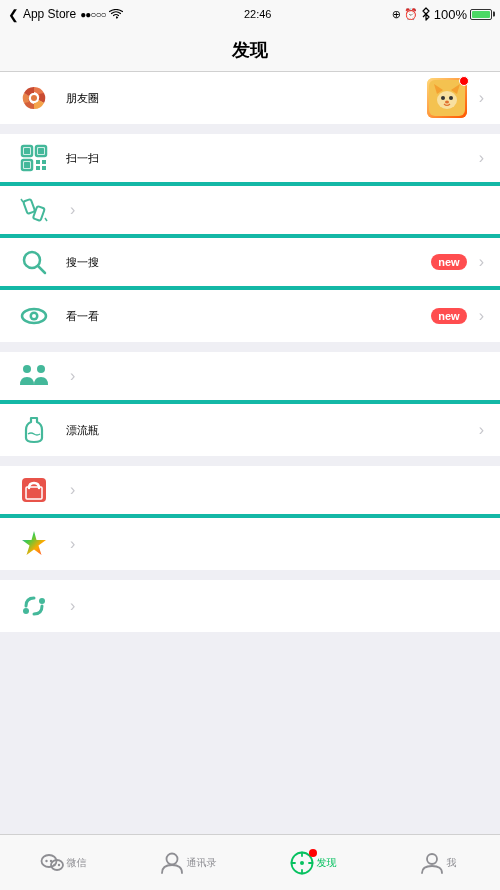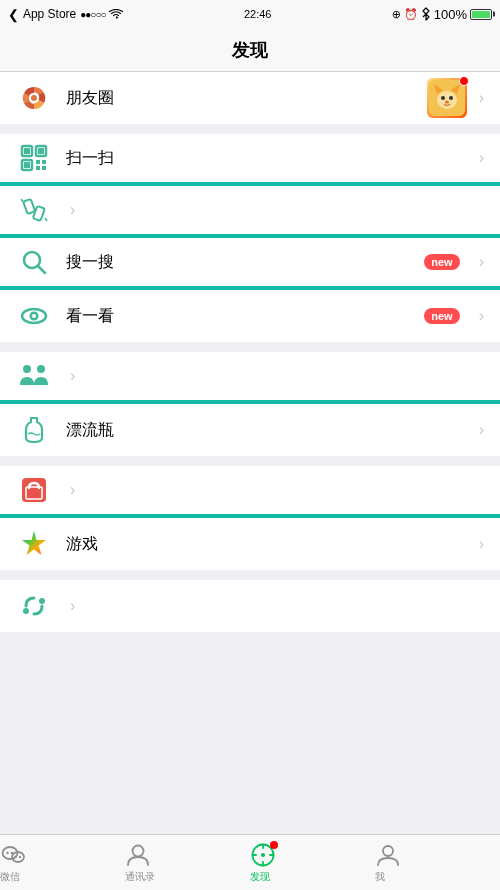--- a/index.html
+++ b/index.html
@@ -115,32 +115,32 @@
     .menu-icon {
       width: 36px;
       height: 36px;
       display: flex;
       align-items: center;
       justify-content: center;
       margin-right: 14px;
       flex-shrink: 0;
     }
     .menu-label {
-      font-size: 16px;
+      font-size: 11px;
       color: #000;
       flex: 1;
     }
     .menu-badge {
       background: #ff4d4f;
       color: #fff;
       font-size: 11px;
       font-weight: 600;
       border-radius: 8px;
       padding: 2px 7px;
-      margin-right: 15px;
+      margin-right: 8px;
     }
     .menu-chevron {
       color: #c7c7cc;
       font-size: 16px;
       margin-left: 4px;
     }
     .menu-thumb {
       width: 40px;
       height: 40px;
       border-radius: 4px;
@@ -168,22 +168,21 @@
       bottom: 0;
       width: 100%;
       height: 56px;
       background: #f8f8f8;
       border-top: 1px solid #d0d0d0;
       display: flex;
     }
     .tab-item {
       flex: 1;
       display: flex;
-      flex-direction: column;
-      align-items: flex-start;
+      align-items: center;
       justify-content: center;
       gap: 2px;
       cursor: pointer;
     }
     .tab-icon {
       width: 26px;
       height: 26px;
       display: flex;
       align-items: center;
       justify-content: center;
@@ -409,21 +408,20 @@
           <defs>
             <linearGradient id="gameGrad" x1="0%" y1="0%" x2="100%" y2="100%">
               <stop offset="0%" stop-color="#4488ff"></stop>
               <stop offset="33%" stop-color="#44cc44"></stop>
               <stop offset="66%" stop-color="#ffaa00"></stop>
               <stop offset="100%" stop-color="#ff4444"></stop>
             </linearGradient>
           </defs>
         </svg>
       </div>
-      <span class="menu-label">游戏</span>
       <span class="menu-chevron">›</span>
     </div>
   </div>
 
   <div class="section">
     <div class="menu-row">
       <div class="menu-icon">
         <svg width="32" height="32" viewBox="0 0 32 32">
 
           <path d="M8 16 Q8 8 16 8" fill="none" stroke="#44b89a" stroke-width="3" stroke-linecap="round"></path>

